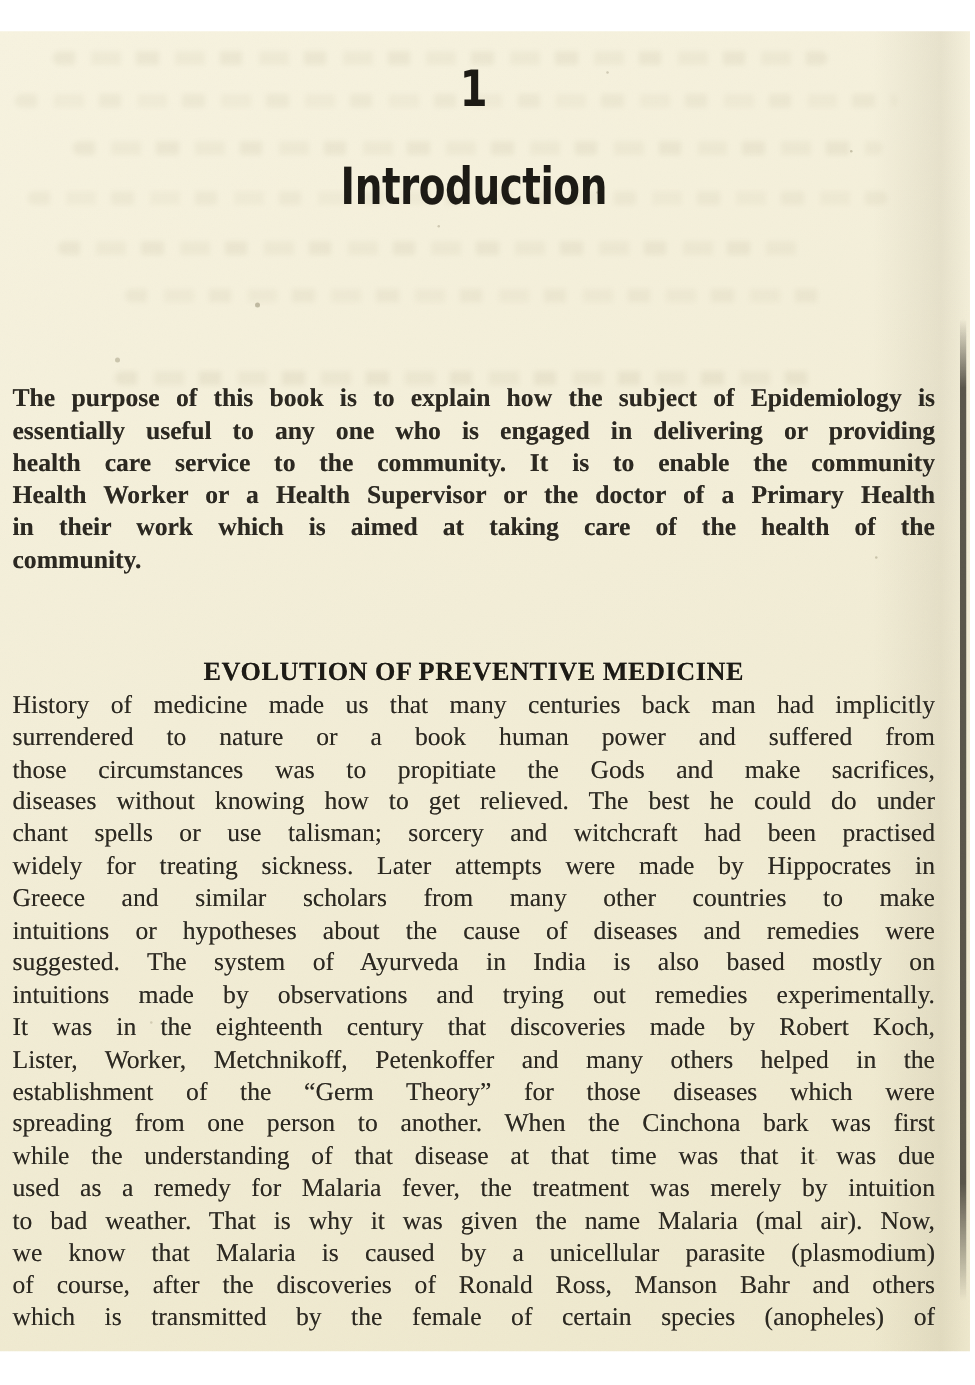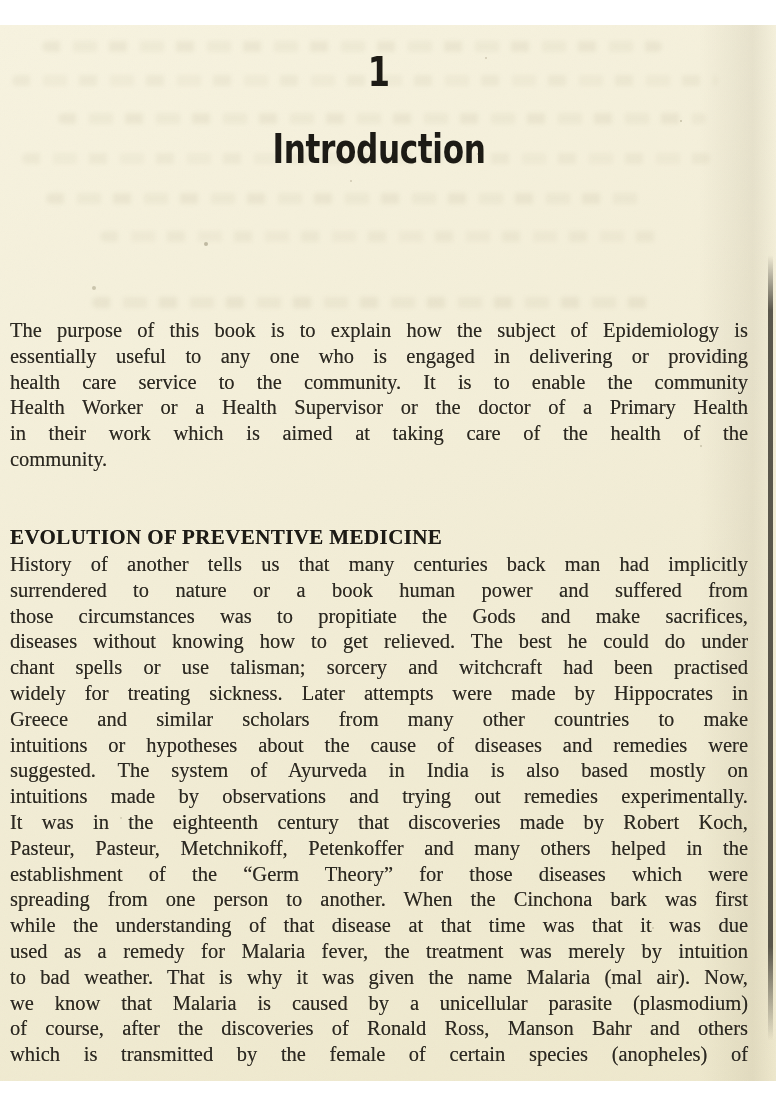--- a/index.html
+++ b/index.html
@@ -75,24 +75,24 @@
     color: var(--heading-ink);
   }
   .para {
     position: absolute; left: 0; width: 738px;
     font-size: 20.5px; line-height: 25.8px;
     color: var(--ink);
     text-shadow: 0 0 0.5px rgba(42,39,32,0.55);
   }
   .para .line { text-align: justify; text-align-last: justify; }
   .para .line.short { text-align-last: left; }
-  .intro   { top: 293px; }
+  .intro   { top: 282px; font-weight: bold; }
   .section-heading {
     position: absolute; top: 499px; left: 0; width: 738px; margin: 0;
-    text-align: left;
+    text-align: center;
     font-family: "Liberation Serif", serif; font-weight: bold;
     font-size: 21px; line-height: 26px; letter-spacing: 0.4px;
     color: var(--heading-ink);
     text-shadow: 0 0 0.5px rgba(27,25,20,0.6);
   }
   .history { top: 527px; }
   .edge-line {
     position: absolute; left: 768px; top: 230px; width: 5px; height: 786px;
     background: linear-gradient(to bottom,
       rgba(0,0,0,0) 0%, var(--edge-shadow) 7%,
@@ -128,32 +128,32 @@
           <div class="line">essentially useful to any one who is engaged in delivering or providing</div>
           <div class="line">health care service to the community. It is  to enable the community</div>
           <div class="line">Health Worker or a Health Supervisor or the doctor of a Primary Health</div>
           <div class="line">in their work which is aimed at taking care of the health of the</div>
           <div class="line short">community.</div>
         </div>
 
       <h2 class="section-heading">EVOLUTION OF PREVENTIVE MEDICINE</h2>
 
       <div class="para history">
-          <div class="line">History of another tells us that many centuries back man had implicitly</div>
+          <div class="line">History of medicine made us that many centuries back man had implicitly</div>
           <div class="line">surrendered to nature or a book human power and suffered from</div>
           <div class="line">those circumstances was to propitiate the Gods and make sacrifices,</div>
           <div class="line">diseases without knowing how to get relieved. The best he could do under</div>
           <div class="line">chant spells or use talisman; sorcery and witchcraft had been practised</div>
           <div class="line">widely for treating sickness. Later attempts were made by Hippocrates in</div>
           <div class="line">Greece and similar scholars from many other countries to make</div>
           <div class="line">intuitions or hypotheses about the cause of diseases and remedies were</div>
           <div class="line">suggested. The system of Ayurveda in India is also based mostly on</div>
           <div class="line">intuitions made by observations and trying out remedies experimentally.</div>
           <div class="line">It was in the eighteenth century that discoveries made by Robert Koch,</div>
-          <div class="line">Pasteur, Pasteur, Metchnikoff, Petenkoffer and many others helped in the</div>
+          <div class="line">Lister, Worker, Metchnikoff, Petenkoffer and many others helped in the</div>
           <div class="line">establishment of the “Germ Theory” for those diseases which were</div>
           <div class="line">spreading from one person to another. When the Cinchona bark was first</div>
           <div class="line">while the understanding of that disease at that time was that it was due</div>
           <div class="line">used as a remedy for Malaria fever, the treatment was merely by intuition</div>
           <div class="line">to bad weather. That is why it was given the name Malaria (mal air). Now,</div>
           <div class="line">we know that Malaria is caused by a unicellular parasite (plasmodium)</div>
           <div class="line">of course, after the discoveries of Ronald Ross, Manson Bahr and others</div>
           <div class="line">which is transmitted by the female of certain species (anopheles) of</div>
         </div>
     </div>

